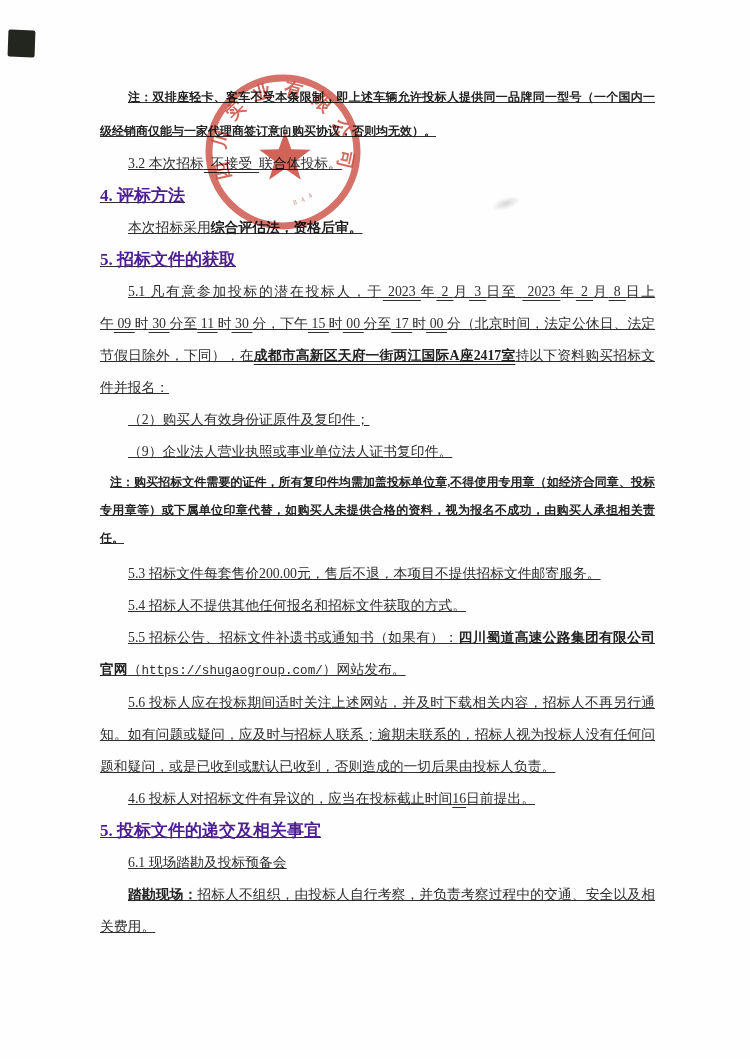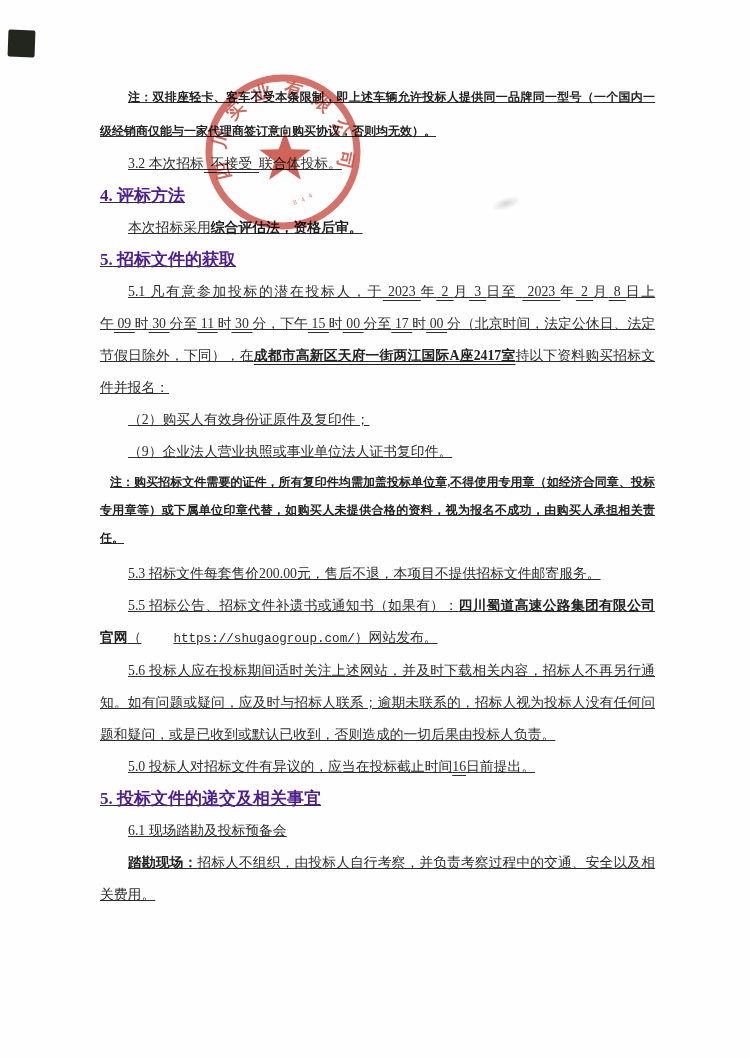--- a/index.html
+++ b/index.html
@@ -33,21 +33,21 @@
     font-weight:bold;
     line-height:34px;
     text-align:justify;
     color:#222;
   }
   .note2{line-height:28px;margin-bottom:6px;}
   .ind28{text-indent:28px;}
   .ind10{text-indent:10px;}
   .b{font-weight:bold;color:#222;}
   .u{text-decoration:underline;text-underline-offset:4px;text-decoration-thickness:1px;}
-  .m{font-family:"Liberation Mono","DejaVu Sans Mono",monospace;font-size:12.6px;margin-left:32px;}
+  .m{font-family:"Liberation Mono","DejaVu Sans Mono",monospace;font-size:12.6px;}
   
   .seal{
     position:absolute;left:183px;top:48px;
     width:200px;height:210px;
     mix-blend-mode:multiply;
     opacity:.92;
     filter:blur(.3px);
     pointer-events:none;
   }
   
@@ -77,23 +77,24 @@
   <p class="note ind28"><span class="b">注：双排座轻卡、客车不受本条限制，即上述车辆允许投标人提供同一品牌同一型号（一个国内一级经销商仅能与一家代理商签订意向购买协议，否则均无效）。</span></p>
   <p class="para ind28"><span>3.2 本次招标</span><span class="u">&nbsp;&nbsp;不接受&nbsp;&nbsp;</span><span>联合体投标。</span></p>
   <h2 class="heading">4. 评标方法</h2>
   <p class="para ind28"><span>本次招标采用</span><span class="b">综合评估法，资格后审。</span></p>
   <h2 class="heading">5. 招标文件的获取</h2>
   <p class="para ind28"><span>5.1 凡有意参加投标的潜在投标人，于</span><span class="u">&nbsp;2023&nbsp;</span><span>年</span><span class="u">&nbsp;2&nbsp;</span><span>月</span><span class="u">&nbsp;3&nbsp;</span><span>日至 </span><span class="u">&nbsp;2023&nbsp;</span><span>年</span><span class="u">&nbsp;2&nbsp;</span><span>月</span><span class="u">&nbsp;8&nbsp;</span><span>日上午</span><span class="u">&nbsp;09&nbsp;</span><span>时</span><span class="u">&nbsp;30&nbsp;</span><span>分至</span><span class="u">&nbsp;11&nbsp;</span><span>时</span><span class="u">&nbsp;30&nbsp;</span><span>分，下午</span><span class="u">&nbsp;15&nbsp;</span><span>时</span><span class="u">&nbsp;00&nbsp;</span><span>分至</span><span class="u">&nbsp;17&nbsp;</span><span>时</span><span class="u">&nbsp;00&nbsp;</span><span>分（北京时间，法定公休日、法定节假日除外，下同），在</span><span class="b u">成都市高新区天府一街两江国际A座2417室</span><span>持以下资料购买招标文件并报名：</span></p>
   <p class="para ind28"><span>（2）购买人有效身份证原件及复印件；</span></p>
   <p class="para ind28"><span>（9）企业法人营业执照或事业单位法人证书复印件。</span></p>
   <p class="note note2 ind10"><span class="b">注：购买招标文件需要的证件，所有复印件均需加盖投标单位章,不得使用专用章（如经济合同章、投标专用章等）或下属单位印章代替，如购买人未提供合格的资料，视为报名不成功，由购买人承担相关责任。</span></p>
   <p class="para ind28"><span>5.3 招标文件每套售价200.00元，售后不退，本项目不提供招标文件邮寄服务。</span></p>
+  <p class="para ind28"><span>5.4 招标人不提供其他任何报名和招标文件获取的方式。</span></p>
   <p class="para ind28"><span>5.5 招标公告、招标文件补遗书或通知书（如果有）：</span><span class="b">四川蜀道高速公路集团有限公司官网</span><span>（</span><span class="m">https://shugaogroup.com/</span><span>）网站发布。</span></p>
   <p class="para ind28"><span>5.6 投标人应在投标期间适时关注上述网站，并及时下载相关内容，招标人不再另行通知。如有问题或疑问，应及时与招标人联系；逾期未联系的，招标人视为投标人没有任何问题和疑问，或是已收到或默认已收到，否则造成的一切后果由投标人负责。</span></p>
-  <p class="para ind28"><span>5.0 投标人对招标文件有异议的，应当在投标截止时间</span><span class="u">16</span><span>日前提出。</span></p>
+  <p class="para ind28"><span>4.6 投标人对招标文件有异议的，应当在投标截止时间</span><span class="u">16</span><span>日前提出。</span></p>
   <h2 class="heading">5. 投标文件的递交及相关事宜</h2>
   <p class="para ind28"><span>6.1 现场踏勘及投标预备会</span></p>
   <p class="para ind28"><span class="b">踏勘现场：</span><span>招标人不组织，由投标人自行考察，并负责考察过程中的交通、安全以及相关费用。</span></p>
 </div>
 
 <div class="smudge"></div>
 
 <svg class="seal" viewBox="0 0 200 210" xmlns="http://www.w3.org/2000/svg">
   <g fill="none" stroke="none">
     <circle cx="100" cy="104" r="74" stroke="#c5392b" stroke-width="7" opacity=".78"></circle>

